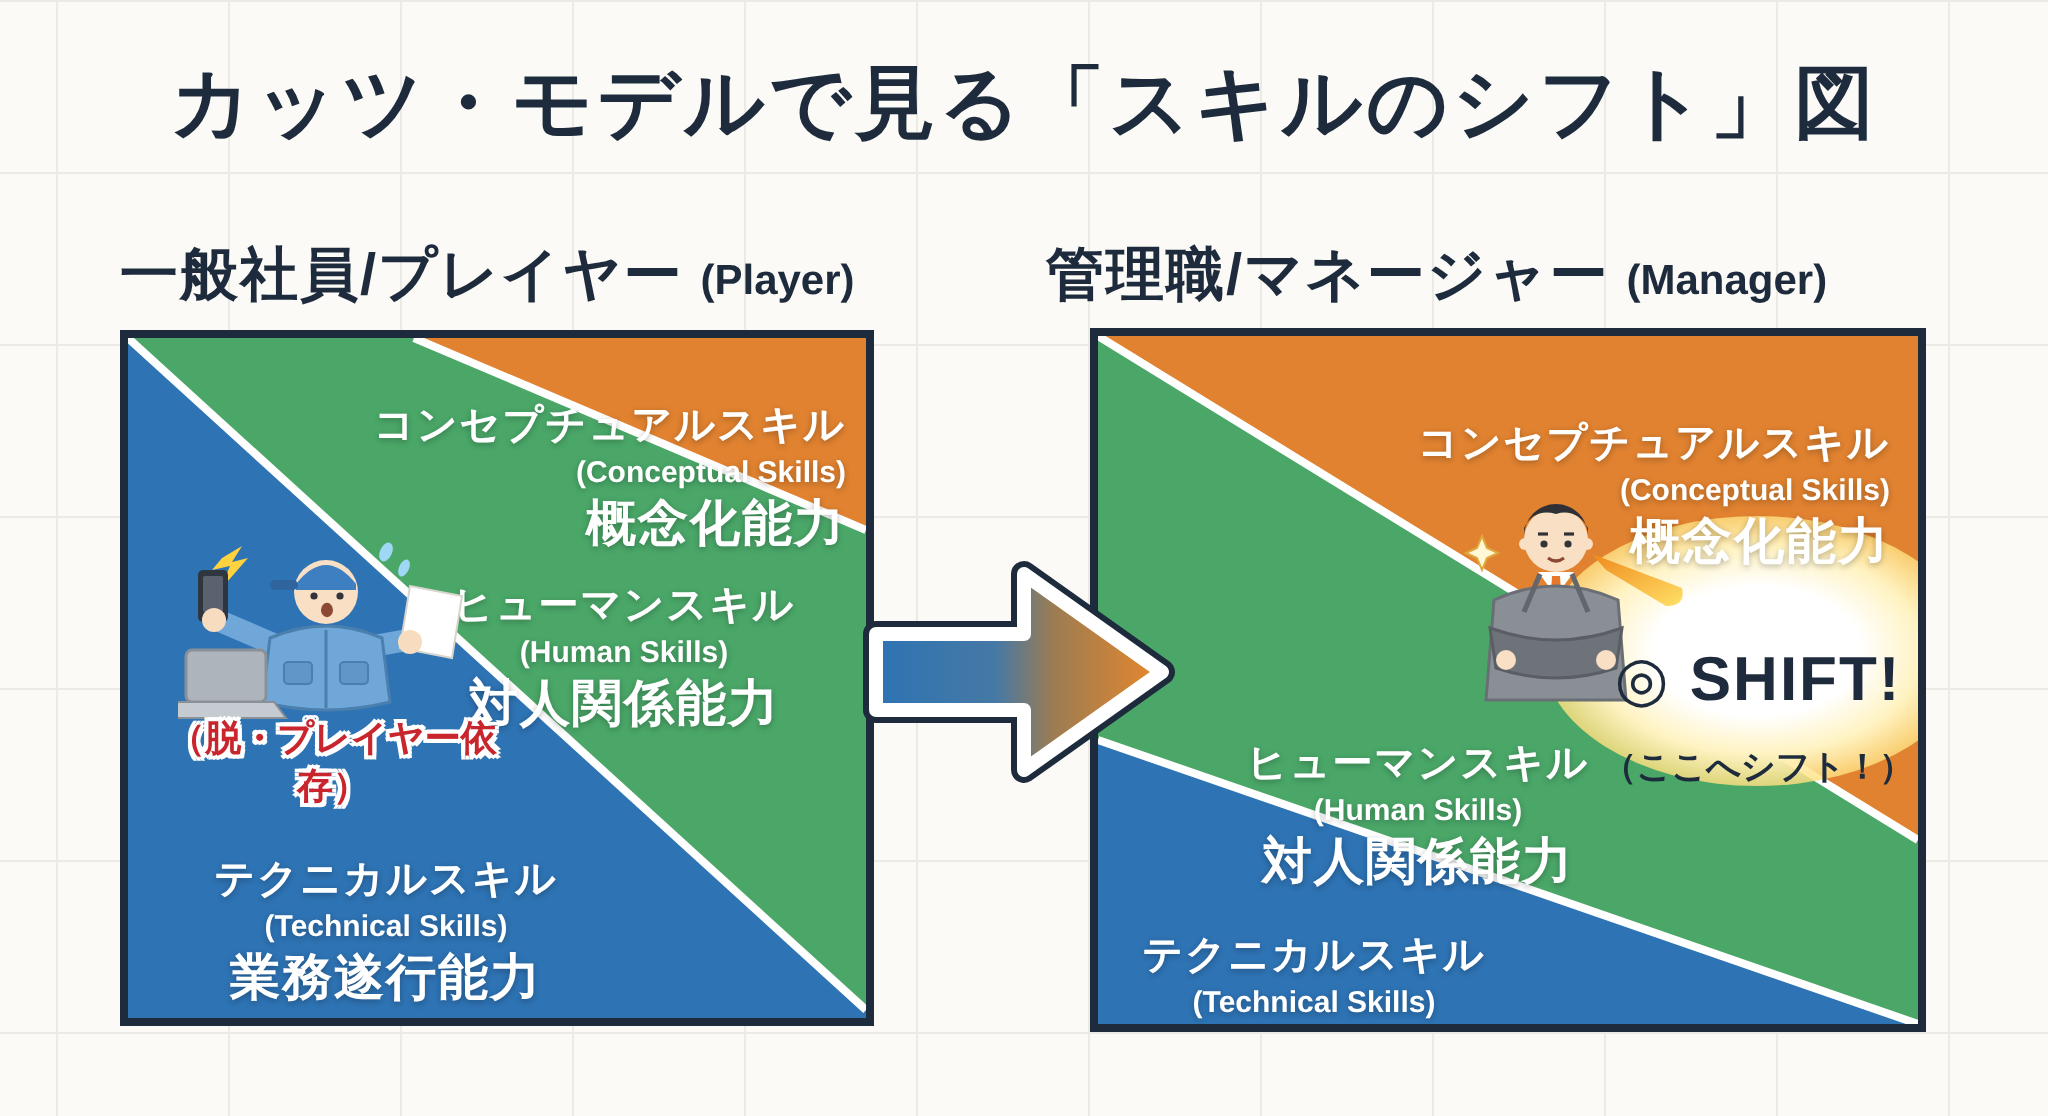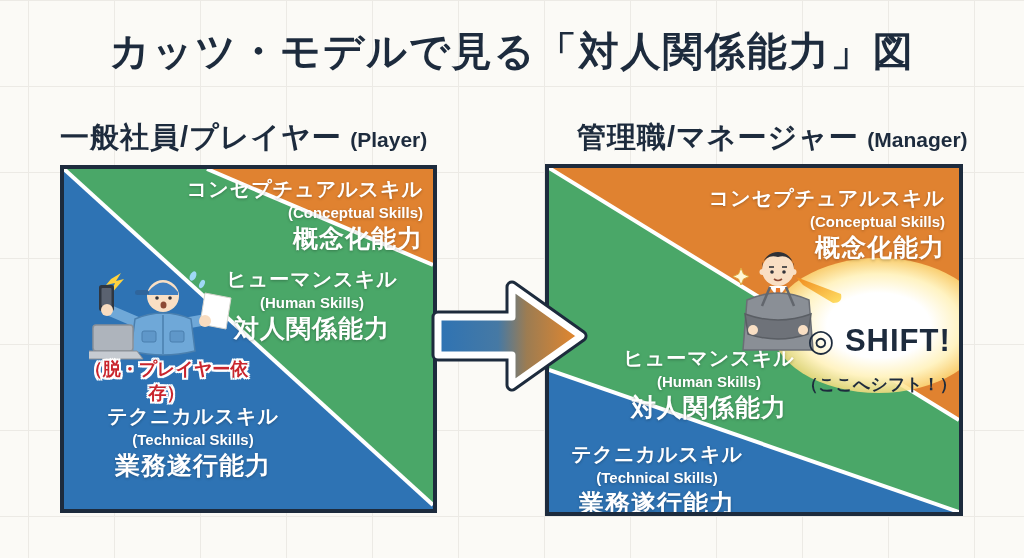--- a/index.html
+++ b/index.html
@@ -23,21 +23,21 @@
   .panel-header { top:118px; text-align:left; font-weight:900; color:#1D2B3D; }
   .panel-header .ja { font-size:29px; letter-spacing:1px; }
   .panel-header .en { font-size:21px; margin-left:4px; }
   .panel {
     border:4px solid #1D2B3D;
     overflow:hidden;
     background:#E08230;
   }
   .panel svg.bands { position:absolute; left:0; top:0; width:100%; height:100%; }
   .skill-block { position:absolute; color:#fff; font-weight:800; line-height:1.28;
-    text-shadow:0 1px 3px rgba(0,0,0,.28); }
+    text-shadow:0 1px 3px rgba(0,0,0,.28);margin-top:24px; }
   .skill-name { font-size:20px; letter-spacing:1px; }
   .skill-en   { font-size:15px; }
   .skill-desc { font-size:25px; letter-spacing:1px; }
   .align-r { text-align:right; }
   .align-c { text-align:center; }
   .outline-w {
     text-shadow:-2px -2px 0 #fff, 2px -2px 0 #fff, -2px 2px 0 #fff, 2px 2px 0 #fff,
                  0 -2px 0 #fff, 0 2px 0 #fff, -2px 0 0 #fff, 2px 0 0 #fff;
   }
   .ng-label { font-size:34px; font-weight:900; color:#C9252D; letter-spacing:2px; }
@@ -46,27 +46,27 @@
     border-radius:50%;
     background:radial-gradient(ellipse at center,
       #FFFFFF 0%, #FFFFFF 34%, #FFF3C2 54%, rgba(255,221,120,.8) 72%, rgba(255,200,80,0) 100%);
   }
   .shift-label { font-size:31px; font-weight:900; color:#1D2B3D; letter-spacing:1px;margin-top:32px; }
   .shift-sub   { font-size:17px; font-weight:900; color:#1D2B3D; margin-top:14px; }
 </style>
 </head>
 <body>
 
-<div class="abs title">カッツ・モデルで見る「対人関係能力」図</div>
+<div class="abs title">カッツ・モデルで見る「スキルのシフト」図</div>
 
 <div class="abs panel-header" style="left:60px; width:377px;">
   <span class="ja">一般社員/プレイヤー</span>
   <span class="en">(Player)</span>
 </div>
-<div class="abs panel-header" style="left:577px; width:418px;">
+<div class="abs panel-header" style="left:523px; width:418px;">
   <span class="ja">管理職/マネージャー</span>
   <span class="en">(Manager)</span>
 </div>
 
 <div class="abs panel" style="left:60px; top:165px; width:377px; height:348px;">
   <svg class="bands" viewBox="0 0 369 340" preserveAspectRatio="none">
     <rect x="0" y="0" width="369" height="340" fill="#E08230"></rect>
     <polygon points="0,0 143,0 369,96 369,336" fill="#4AA768"></polygon>
     <polygon points="0,0 369,336 369,340 0,340" fill="#2E73B4"></polygon>
     <line x1="143" y1="0" x2="369" y2="96" stroke="#FFFFFF" stroke-width="4"></line>

